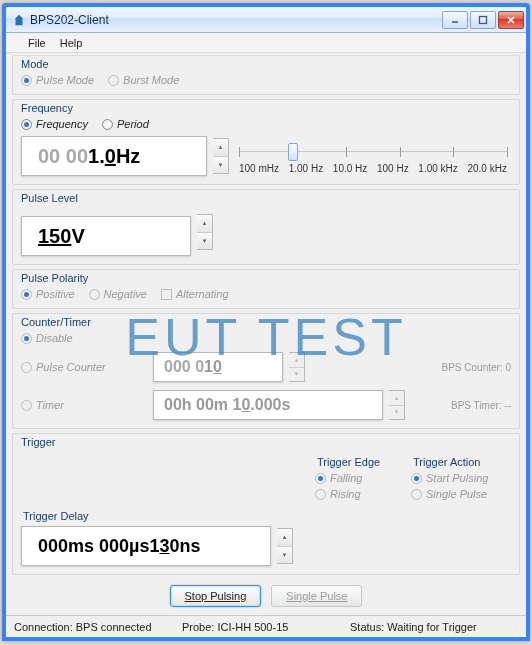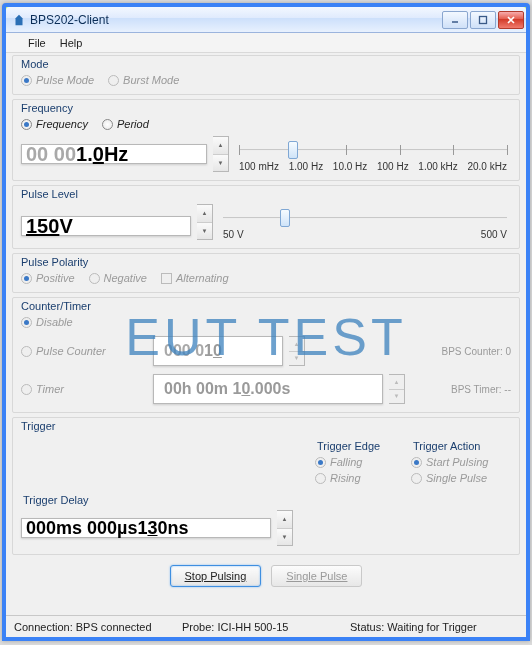--- a/index.html
+++ b/index.html
@@ -107,21 +107,21 @@
   .cbox.sel::after{content:"✓"; font-size:9px; color:#3a78c6; line-height:1;}
   .cbox.dis{border-color:#bbb;background:#efefef;}
 
   .valuebox {
     background:#fff;
     border:1px solid #b8b8b8;
     box-shadow:0 1px 2px rgba(0,0,0,.15);
     display:flex; align-items:center;
     font-family:"Segoe UI", sans-serif;
   }
-  .valuebox.big { height:20px; font-size:20px; font-weight:600; padding:0 4px;}
+  .valuebox.big { height:40px; font-size:20px; font-weight:600; padding:0 16px;}
   .valuebox.med { height:30px; font-size:16px; font-weight:600; padding:0 10px;}
   .valuebox .faded { color:#a9a9a9; font-weight:600;}
   .valuebox .ul { text-decoration:underline;}
   .valuebox.dis { color:#9a9a9a;}
 
   .spinner {
     width:16px;
     display:flex; flex-direction:column;
     border:1px solid #b8b8b8; border-left:none;
   }
@@ -298,30 +298,20 @@
       <div class="legend">Pulse Level</div>
       <div class="row">
         <div class="valuebox big" style="width:170px;margin-top:8px;">
           <span class="ul">150</span>
             <span> V</span>
         </div>
         <div class="spinner" style="height:36px;">
             <div>▲</div>
             <div>▼</div>
           </div>
-        <div class="slider">
-          <div class="track">
-            <div class="line"></div>
-            <div class="thumb" style="left:22%"></div>
-          </div>
-          <div class="scale">
-              <span>50 V</span>
-              <span>500 V</span>
-            </div>
-        </div>
       </div>
     </div>
 
     <div class="group">
       <div class="legend">Pulse Polarity</div>
       <div class="radiorow">
         <label class="radio disabled">
             <span class="rdot sel dis"></span>
             <span>Positive</span>
           </label>

